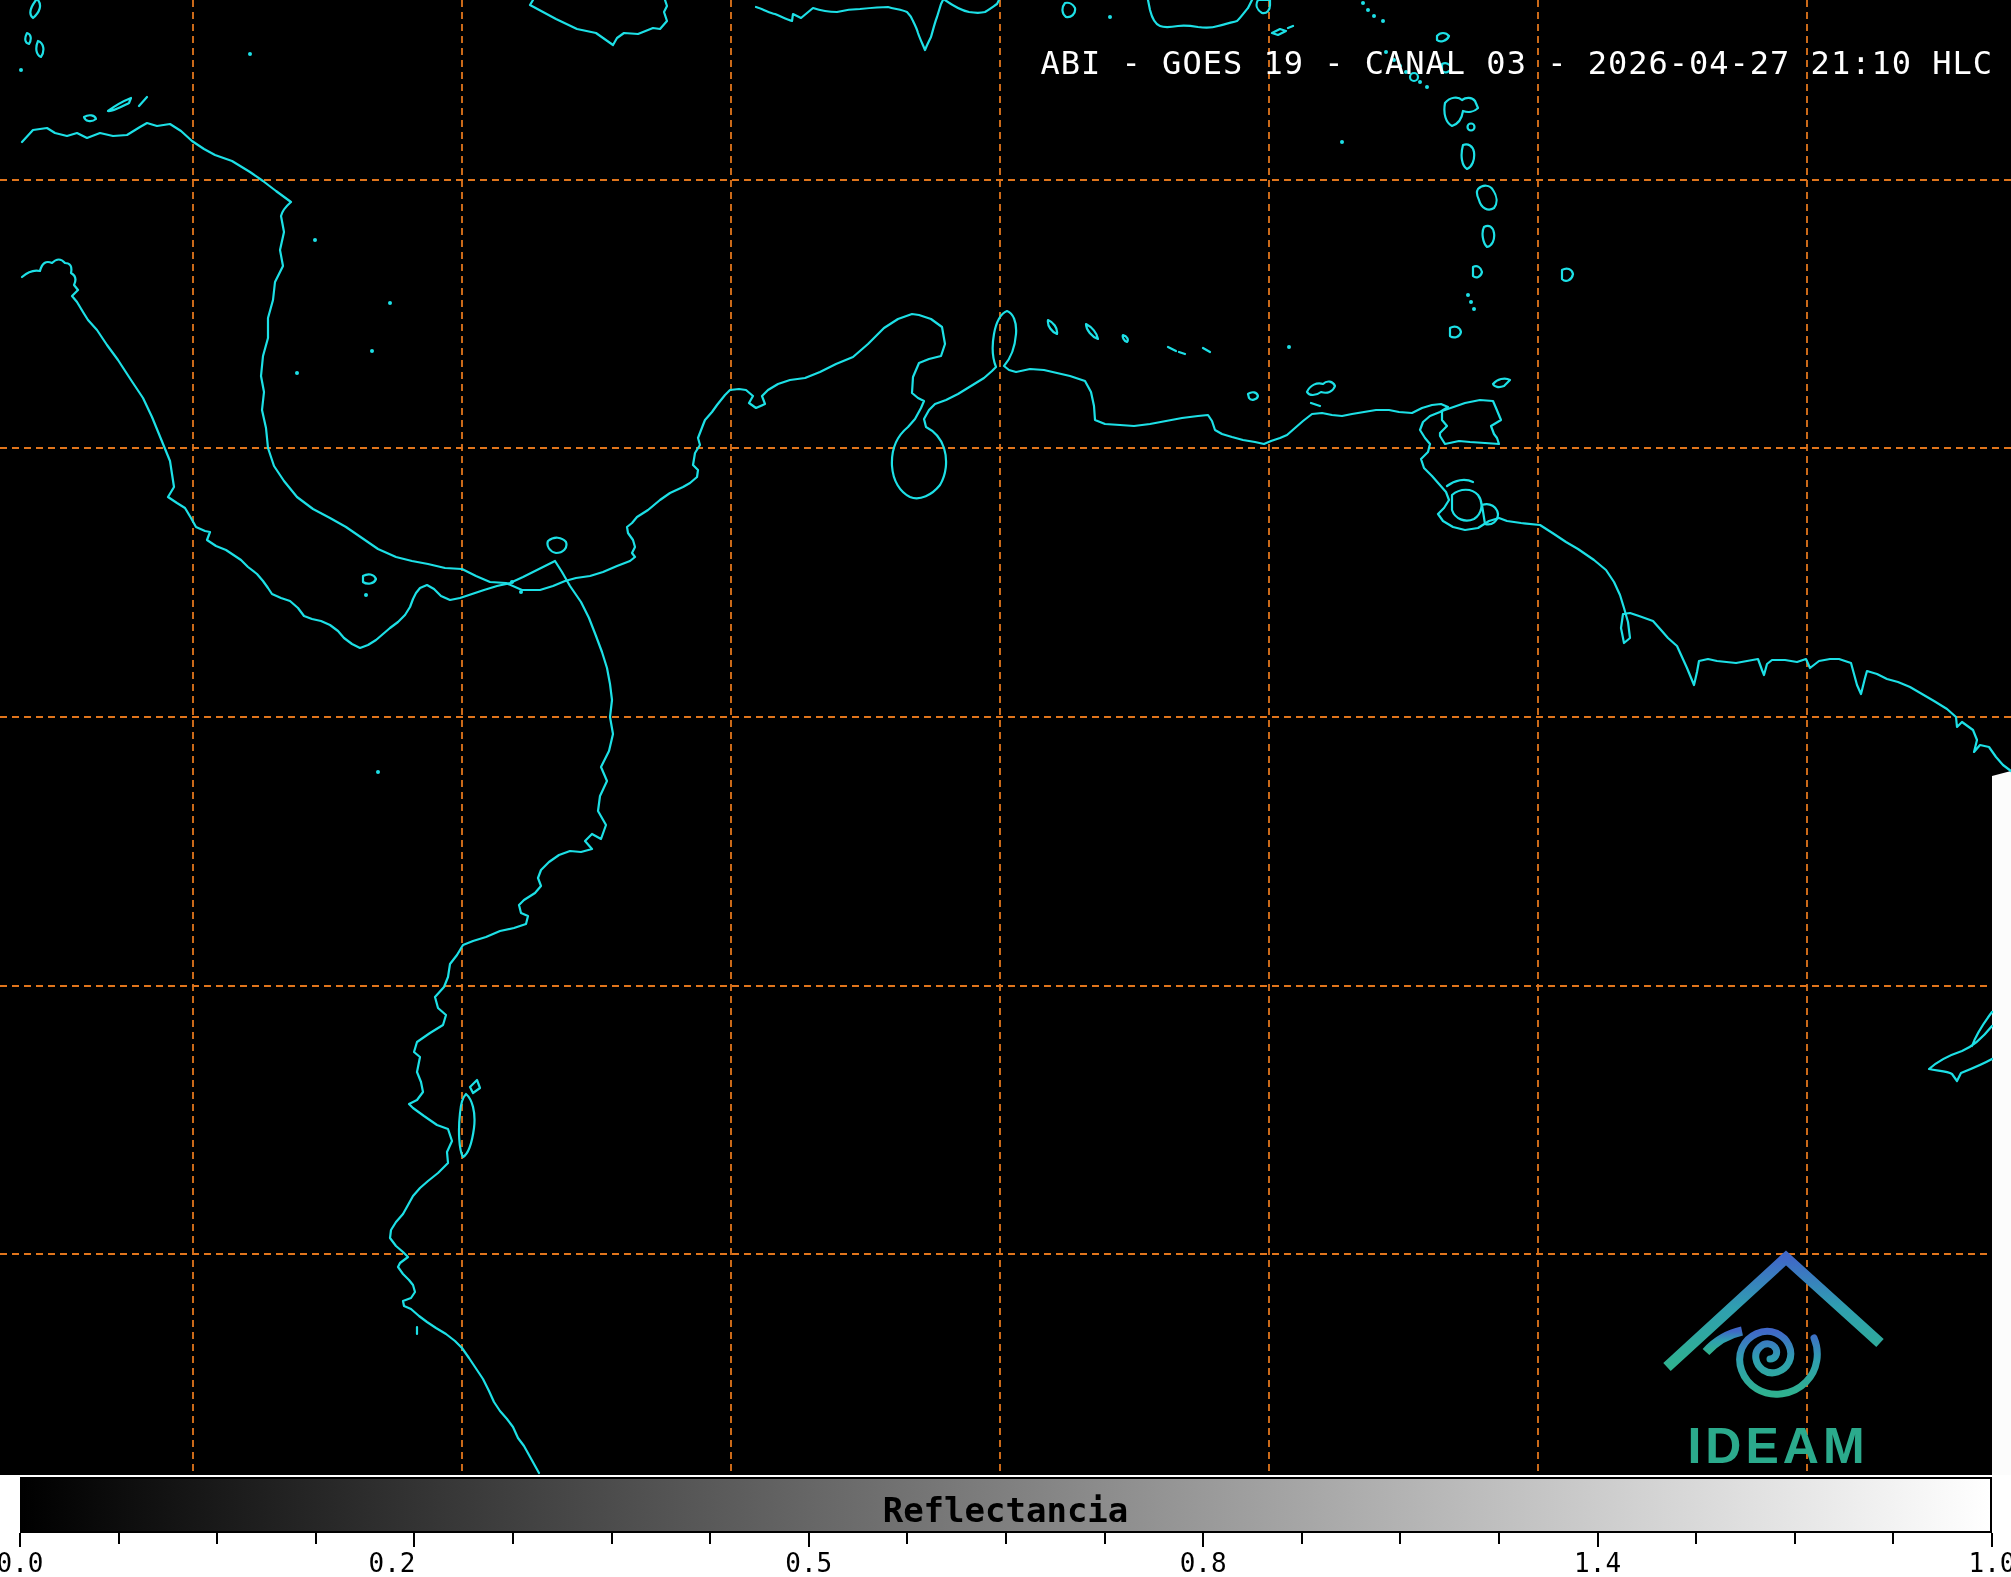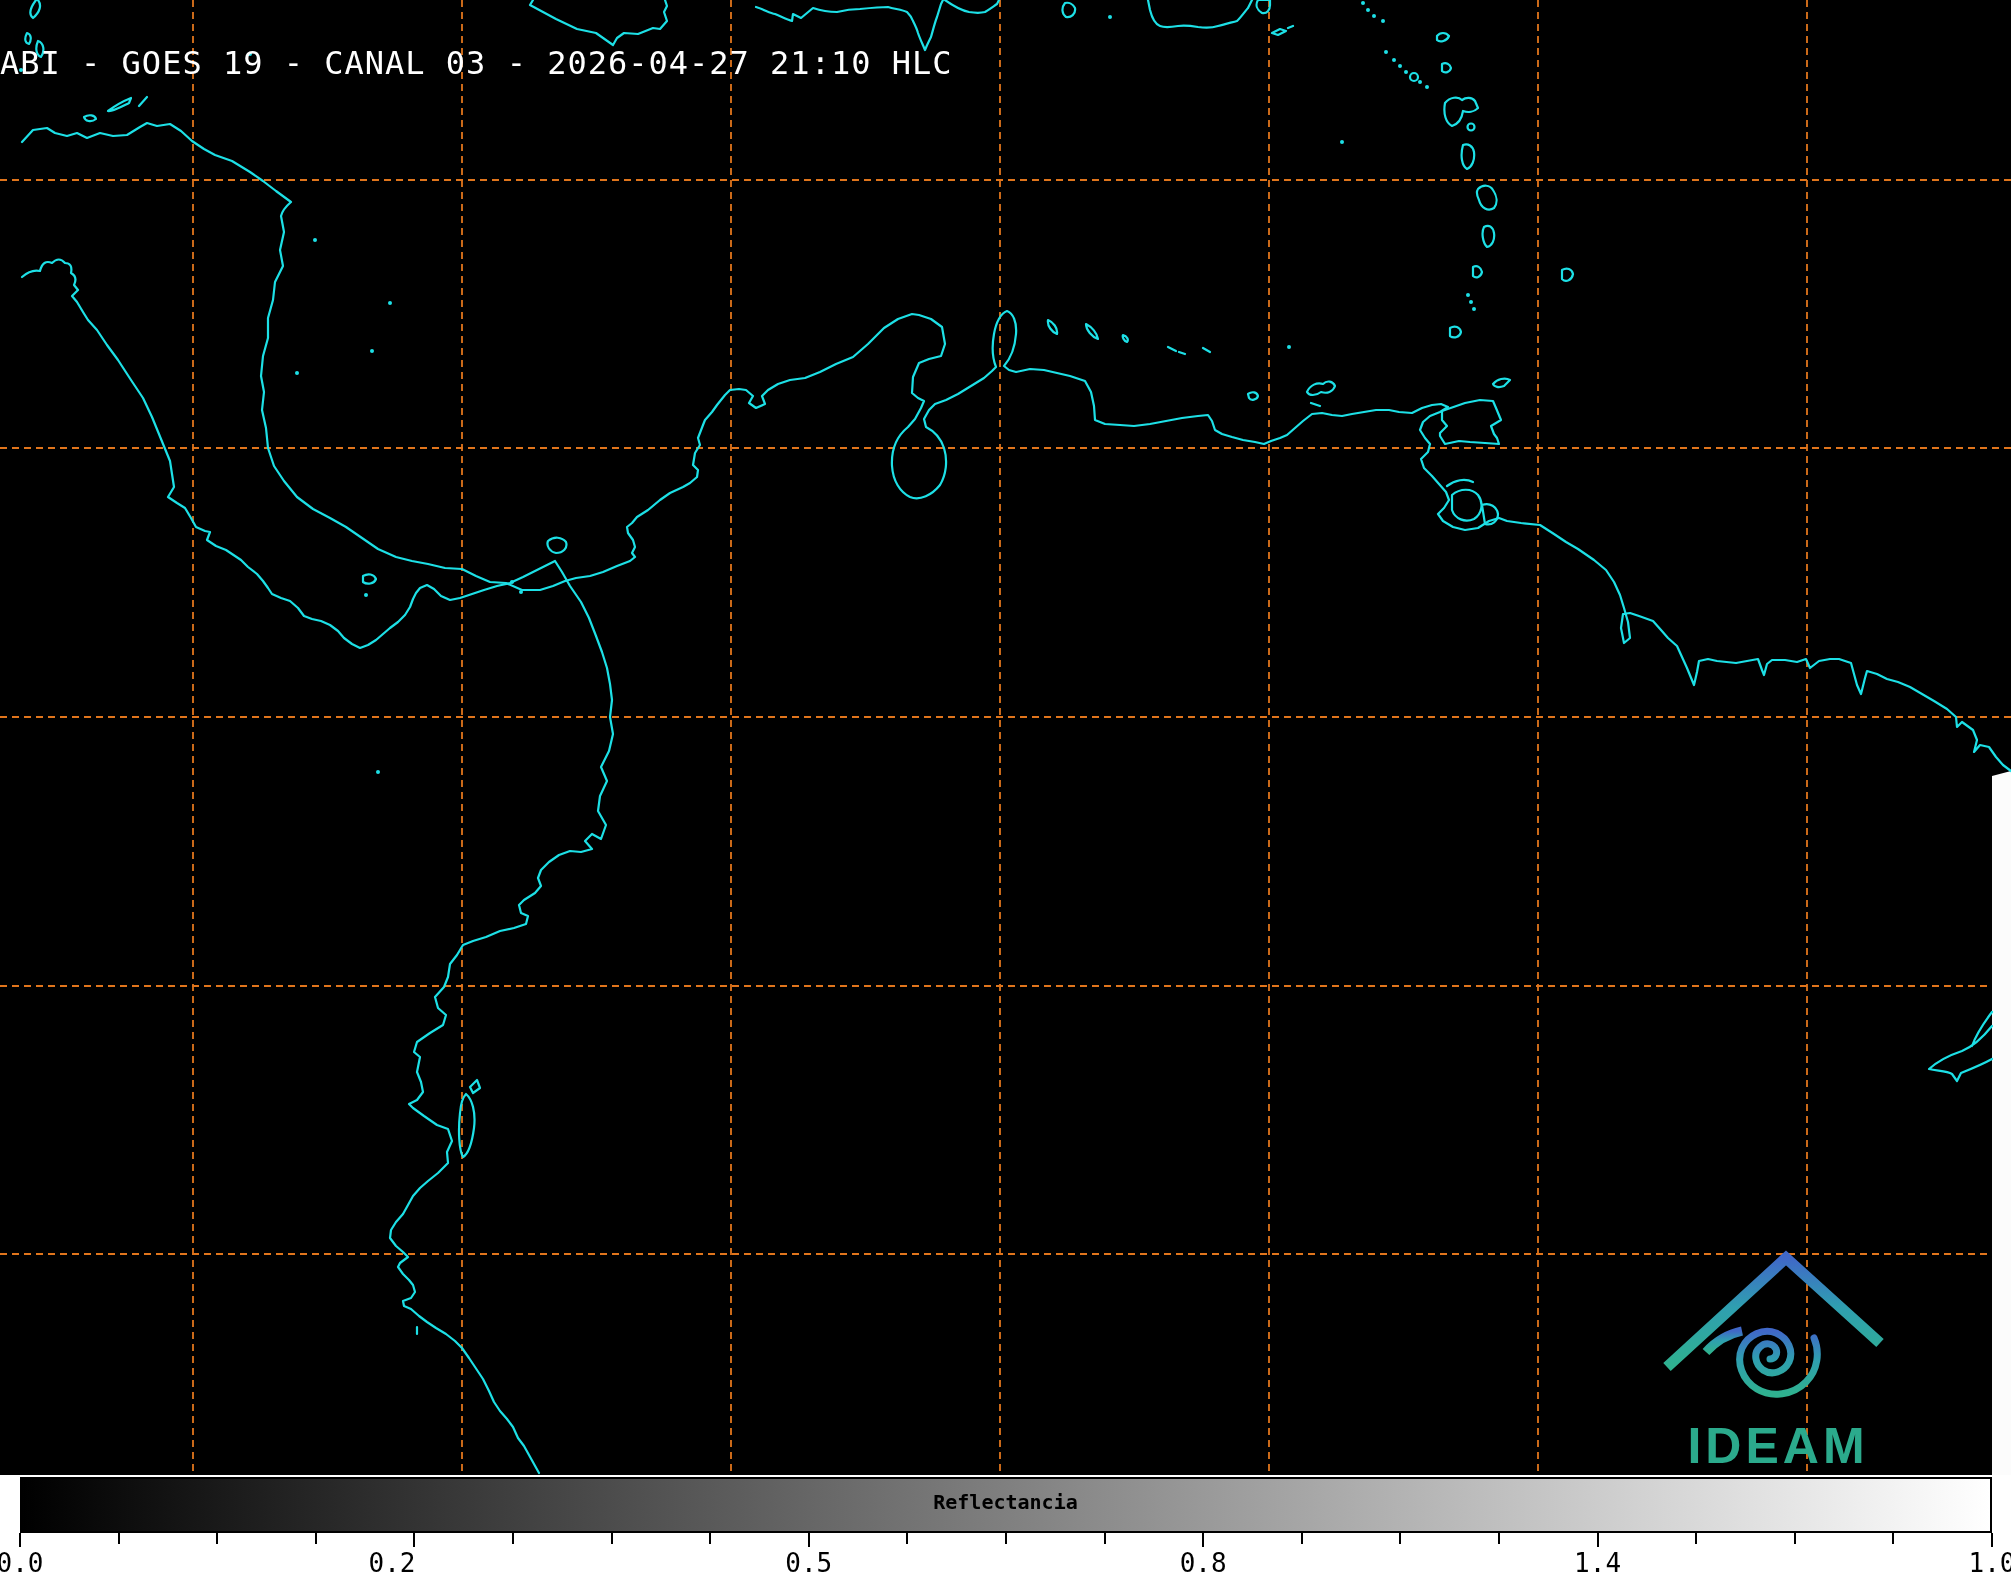--- a/index.html
+++ b/index.html
@@ -1,26 +1,26 @@
 <!DOCTYPE html>
 <html><head>
 <meta charset="utf-8">
 <style>
   html,body{margin:0;padding:0;background:#ffffff;}
   #stage{position:relative;width:2011px;height:1577px;background:#ffffff;overflow:hidden;
          font-family:"DejaVu Sans Mono",monospace;}
   #map{position:absolute;left:0;top:0;width:2011px;height:1475px;background:#000;overflow:hidden;}
   #map svg{position:absolute;left:0;top:0;}
-  #title{position:absolute;left:0;top:44px;width:1993px;text-align:left;
+  #title{position:absolute;left:0;top:44px;width:1993px;text-align:right;
          color:#ffffff;font-size:32px;letter-spacing:1px;white-space:pre;}
   #colorbar{position:absolute;left:20px;top:1477px;width:1972px;height:56px;
             box-sizing:border-box;border:2px solid #000;
             background:linear-gradient(to right,#000000,#ffffff);}
   #cbar-label{position:absolute;left:0;top:1490px;width:2011px;text-align:center;
-              color:#000;font-weight:bold;font-size:20px;}
+              color:#000;font-weight:bold;font-size:34px;}
   .tick{position:absolute;width:2px;background:#000;top:1533px;height:14px;}
   .tick.minor{height:11px;}
   .ticklabel{position:absolute;top:1548px;width:90px;margin-left:-45px;text-align:center;
              color:#000;font-size:26px;}
   .cyan{stroke:#1de0e6;stroke-width:2.2;fill:none;stroke-linejoin:round;stroke-linecap:round;}
   .cyanfill{fill:none;stroke:#1de0e6;stroke-width:2.2;}
   .dot{fill:#1de0e6;stroke:none;}
   #logo-text{font-family:"Liberation Sans","DejaVu Sans",sans-serif;font-weight:bold;
              font-size:50px;letter-spacing:4px;}
 </style>

